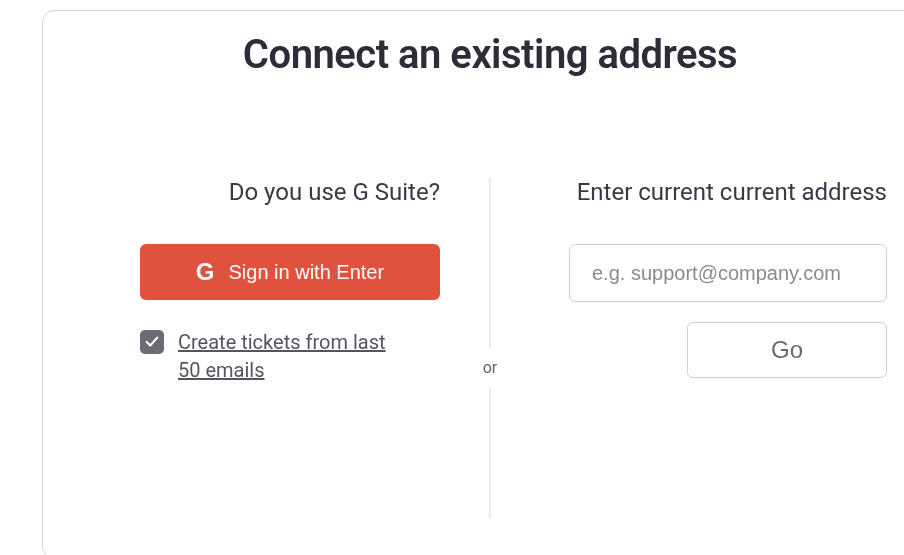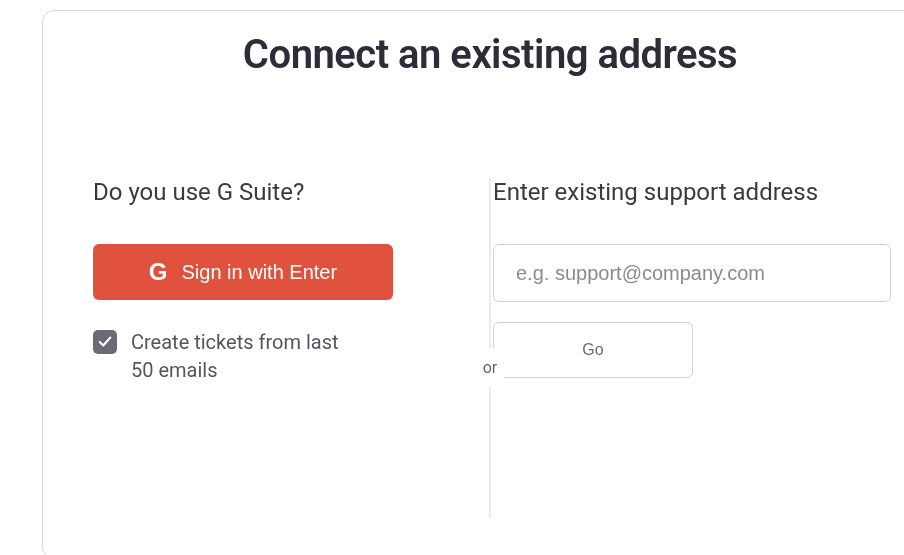--- a/index.html
+++ b/index.html
@@ -38,21 +38,21 @@
       display: flex;
       margin-top: 100px;
       position: relative;
       height: 360px;
     }
     .col {
       flex: 1;
       padding: 0 50px;
       display: flex;
       flex-direction: column;
-      align-items: flex-start;
+      align-items: flex-end;
     }
     .divider {
       position: absolute;
       left: 50%;
       top: 0;
       bottom: 20px;
       width: 1px;
       background: #d6d6d6;
       transform: translateX(-50%);
     }
@@ -115,42 +115,43 @@
     }
     .custom-checkbox svg {
       width: 14px;
       height: 14px;
     }
     .checkbox-label {
       font-size: 20px;
       color: #555560;
       line-height: 1.4;
       max-width: 220px;
+      text-decoration: underline;
     }
     .email-input {
-      width: 398px;
+      width: 318px;
       height: 58px;
       border: 1px solid #d0d0d8;
       border-radius: 6px;
       padding: 0 22px;
       font-size: 20px;
       color: #333;
       outline: none;
     }
     .email-input::placeholder {
       color: #8a8a94;
     }
     .go-btn {
       margin-top: 20px;
       width: 200px;
       height: 56px;
       border: 1px solid #d0d0d8;
       background: #fff;
       border-radius: 6px;
-      font-size: 16px;
+      font-size: 24px;
       color: #6a6a74;
       cursor: pointer;
     }
   </style>
 </head>
 <body>
 
 <div class="card">
 
   <h1 class="page-title">Connect an existing address</h1>
@@ -172,21 +173,21 @@
         <div class="custom-checkbox">
           <svg viewBox="0 0 16 16">
             <path d="M2 8 L6 12 L14 3" stroke="#fff" stroke-width="2.5" fill="none" stroke-linecap="round" stroke-linejoin="round"></path>
           </svg>
         </div>
         <div class="checkbox-label">Create tickets from last 50 emails</div>
       </div>
     </div>
 
     <div class="col">
-      <div class="section-heading">Enter existing support address</div>
+      <div class="section-heading">Enter current current address</div>
 
       <input type="text" class="email-input" placeholder="e.g. support@company.com" style="">
 
       <button class="go-btn">Go</button>
     </div>
 
   </div>
 </div>
 
 </body></html>

